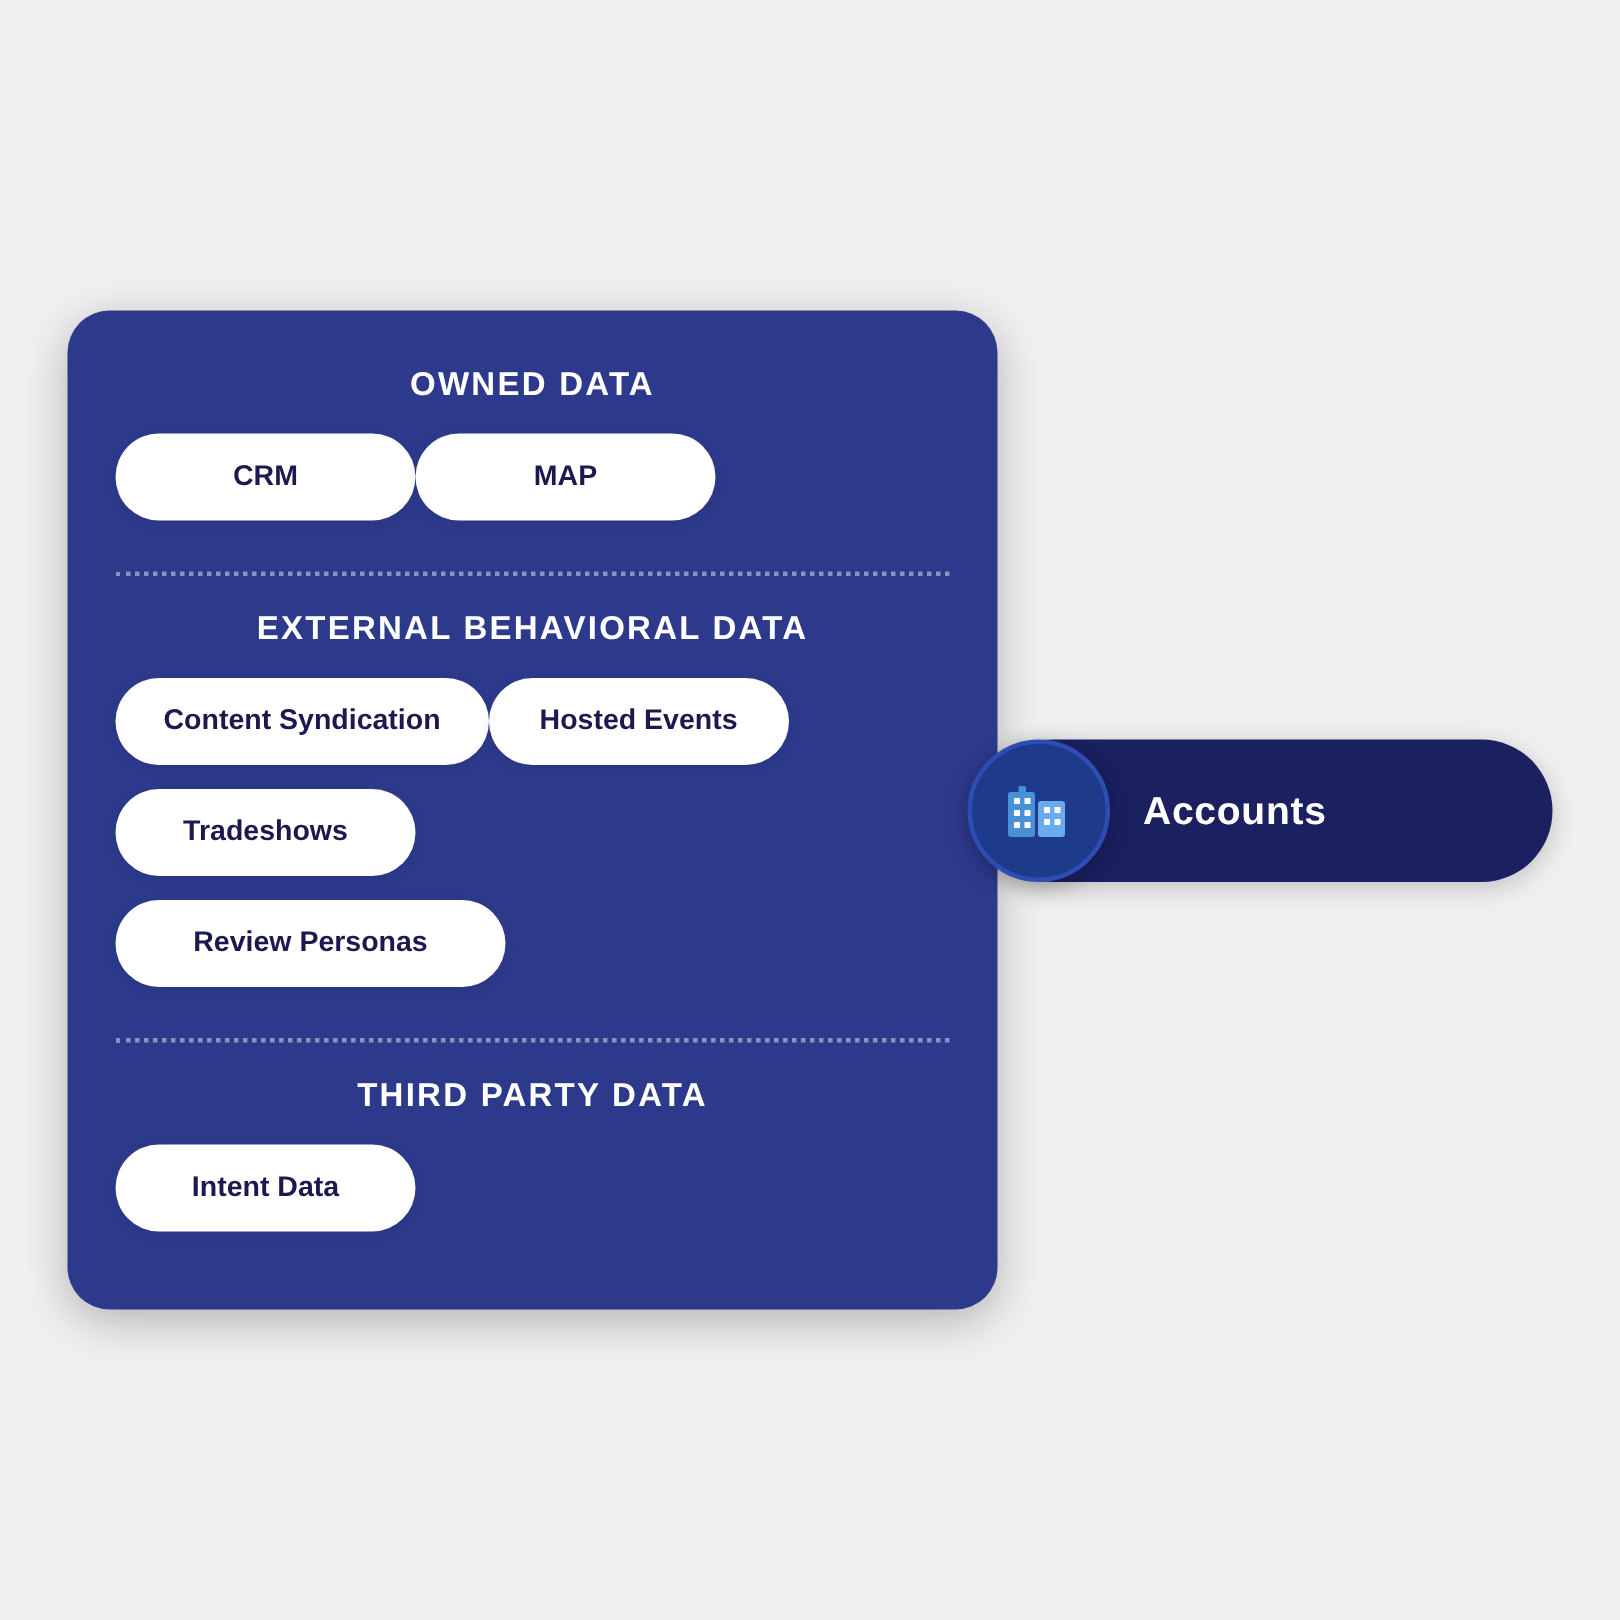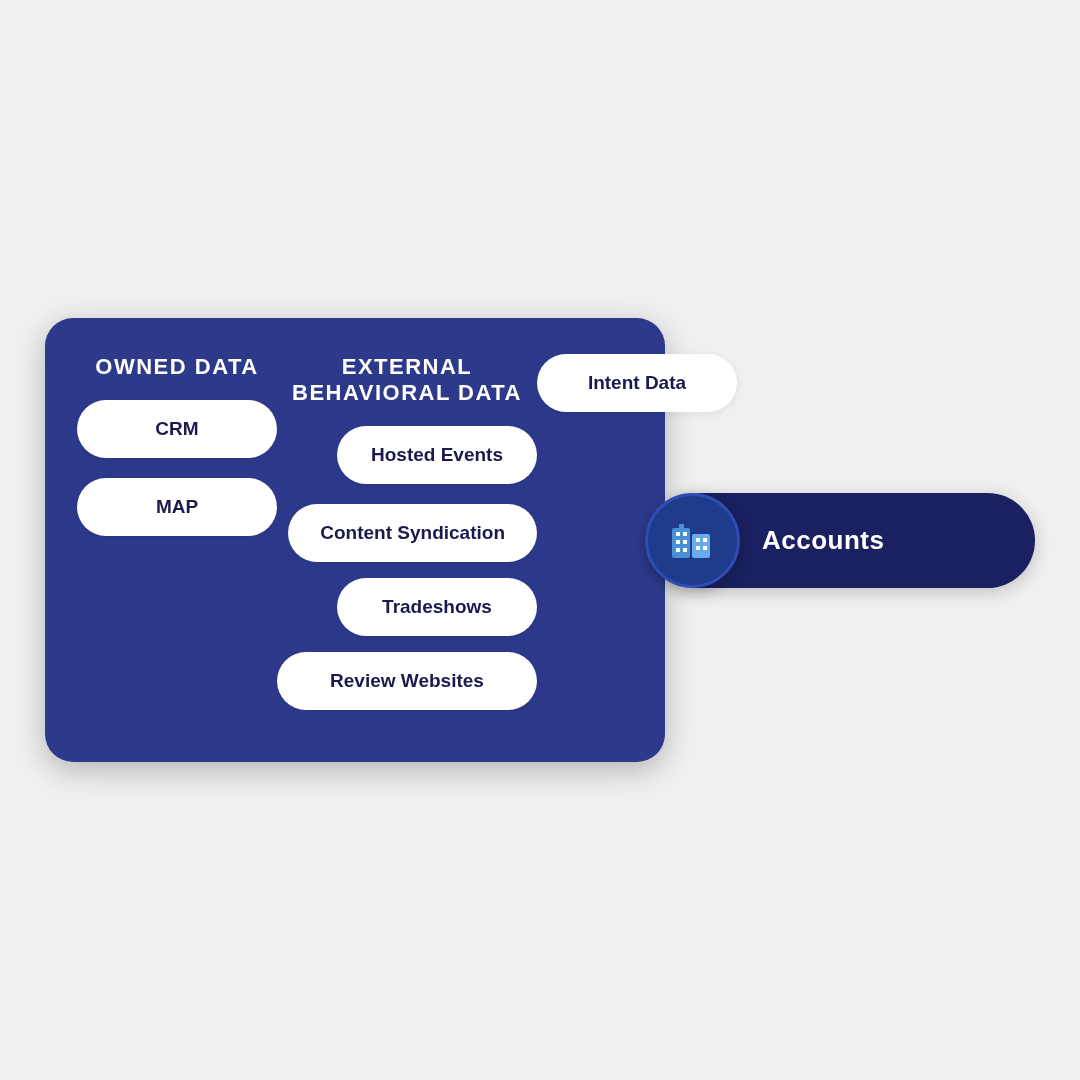--- a/index.html
+++ b/index.html
@@ -22,40 +22,39 @@
       position: relative;
     }
 
     
     .left-card {
       background: #2d3a8c;
       border-radius: 28px;
       padding: 36px 32px 36px 32px;
       width: 620px;
       display: flex;
-      flex-direction: row;
+      flex-direction: column;
       gap: 0px;
       box-shadow: 0 8px 30px rgba(0,0,0,0.25);
     }
 
     .section-title {
       color: #ffffff;
       font-size: 22px;
       font-weight: 800;
       letter-spacing: 1.5px;
       text-align: center;
       margin-bottom: 20px;
       text-transform: uppercase;
     }
 
     .pills-row {
       display: flex;
       flex-direction: row;
-      justify-content: flex-end;
-      gap: 20px;
+      justify-content: flex-start;
       margin-bottom: 16px;
       flex-wrap: wrap;
     }
 
     .pill {
       background: #ffffff;
       border-radius: 50px;
       padding: 18px 32px;
       font-size: 19px;
       font-weight: 700;
@@ -135,34 +134,35 @@
         <div class="pill">CRM</div>
         <div class="pill">MAP</div>
       </div>
     </div>
 
     <hr class="dotted-divider">
 
     <div>
       <div class="section-title">EXTERNAL BEHAVIORAL DATA</div>
       <div class="pills-row">
+        <div class="pill">Content Syndication</div>
         <div class="pill">Hosted Events</div>
-        <div class="pill">Content Syndication</div>
       </div>
       <div class="pills-row">
         <div class="pill">Tradeshows</div>
       </div>
       <div class="pills-row">
-        <div class="pill single">Review Websites</div>
+        <div class="pill single">Review Personas</div>
       </div>
     </div>
 
     <hr class="dotted-divider">
 
     <div>
+      <div class="section-title">THIRD PARTY DATA</div>
       <div class="pills-row">
         <div class="pill">Intent Data</div>
       </div>
     </div>
 
   </div>
 
   <div class="right-column">
 
     <div class="output-card">

